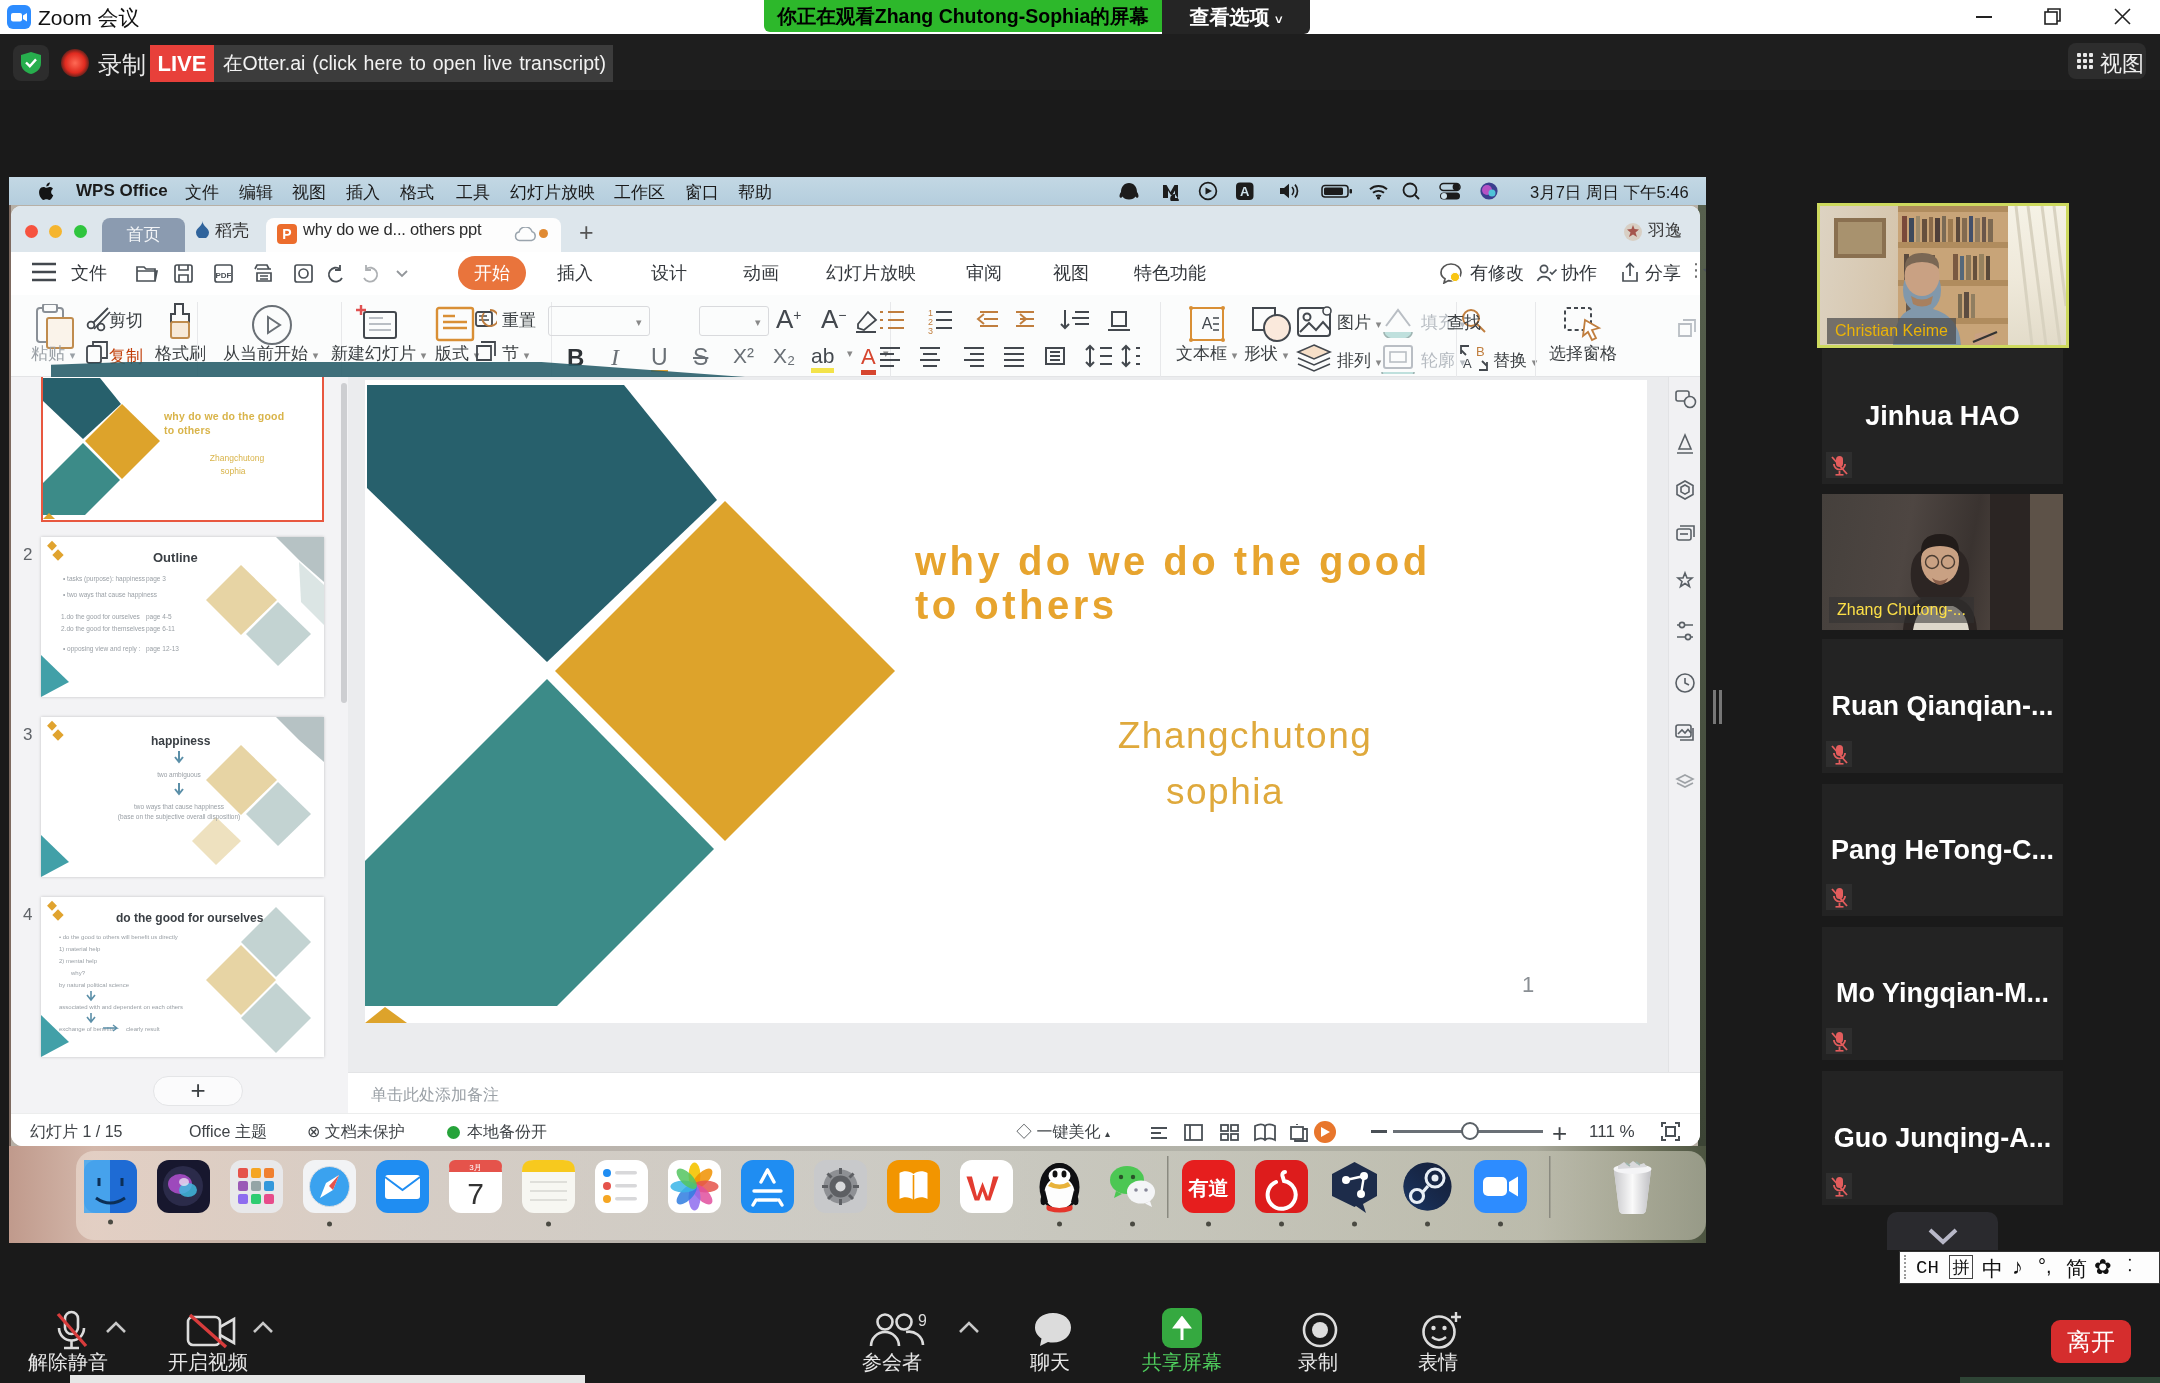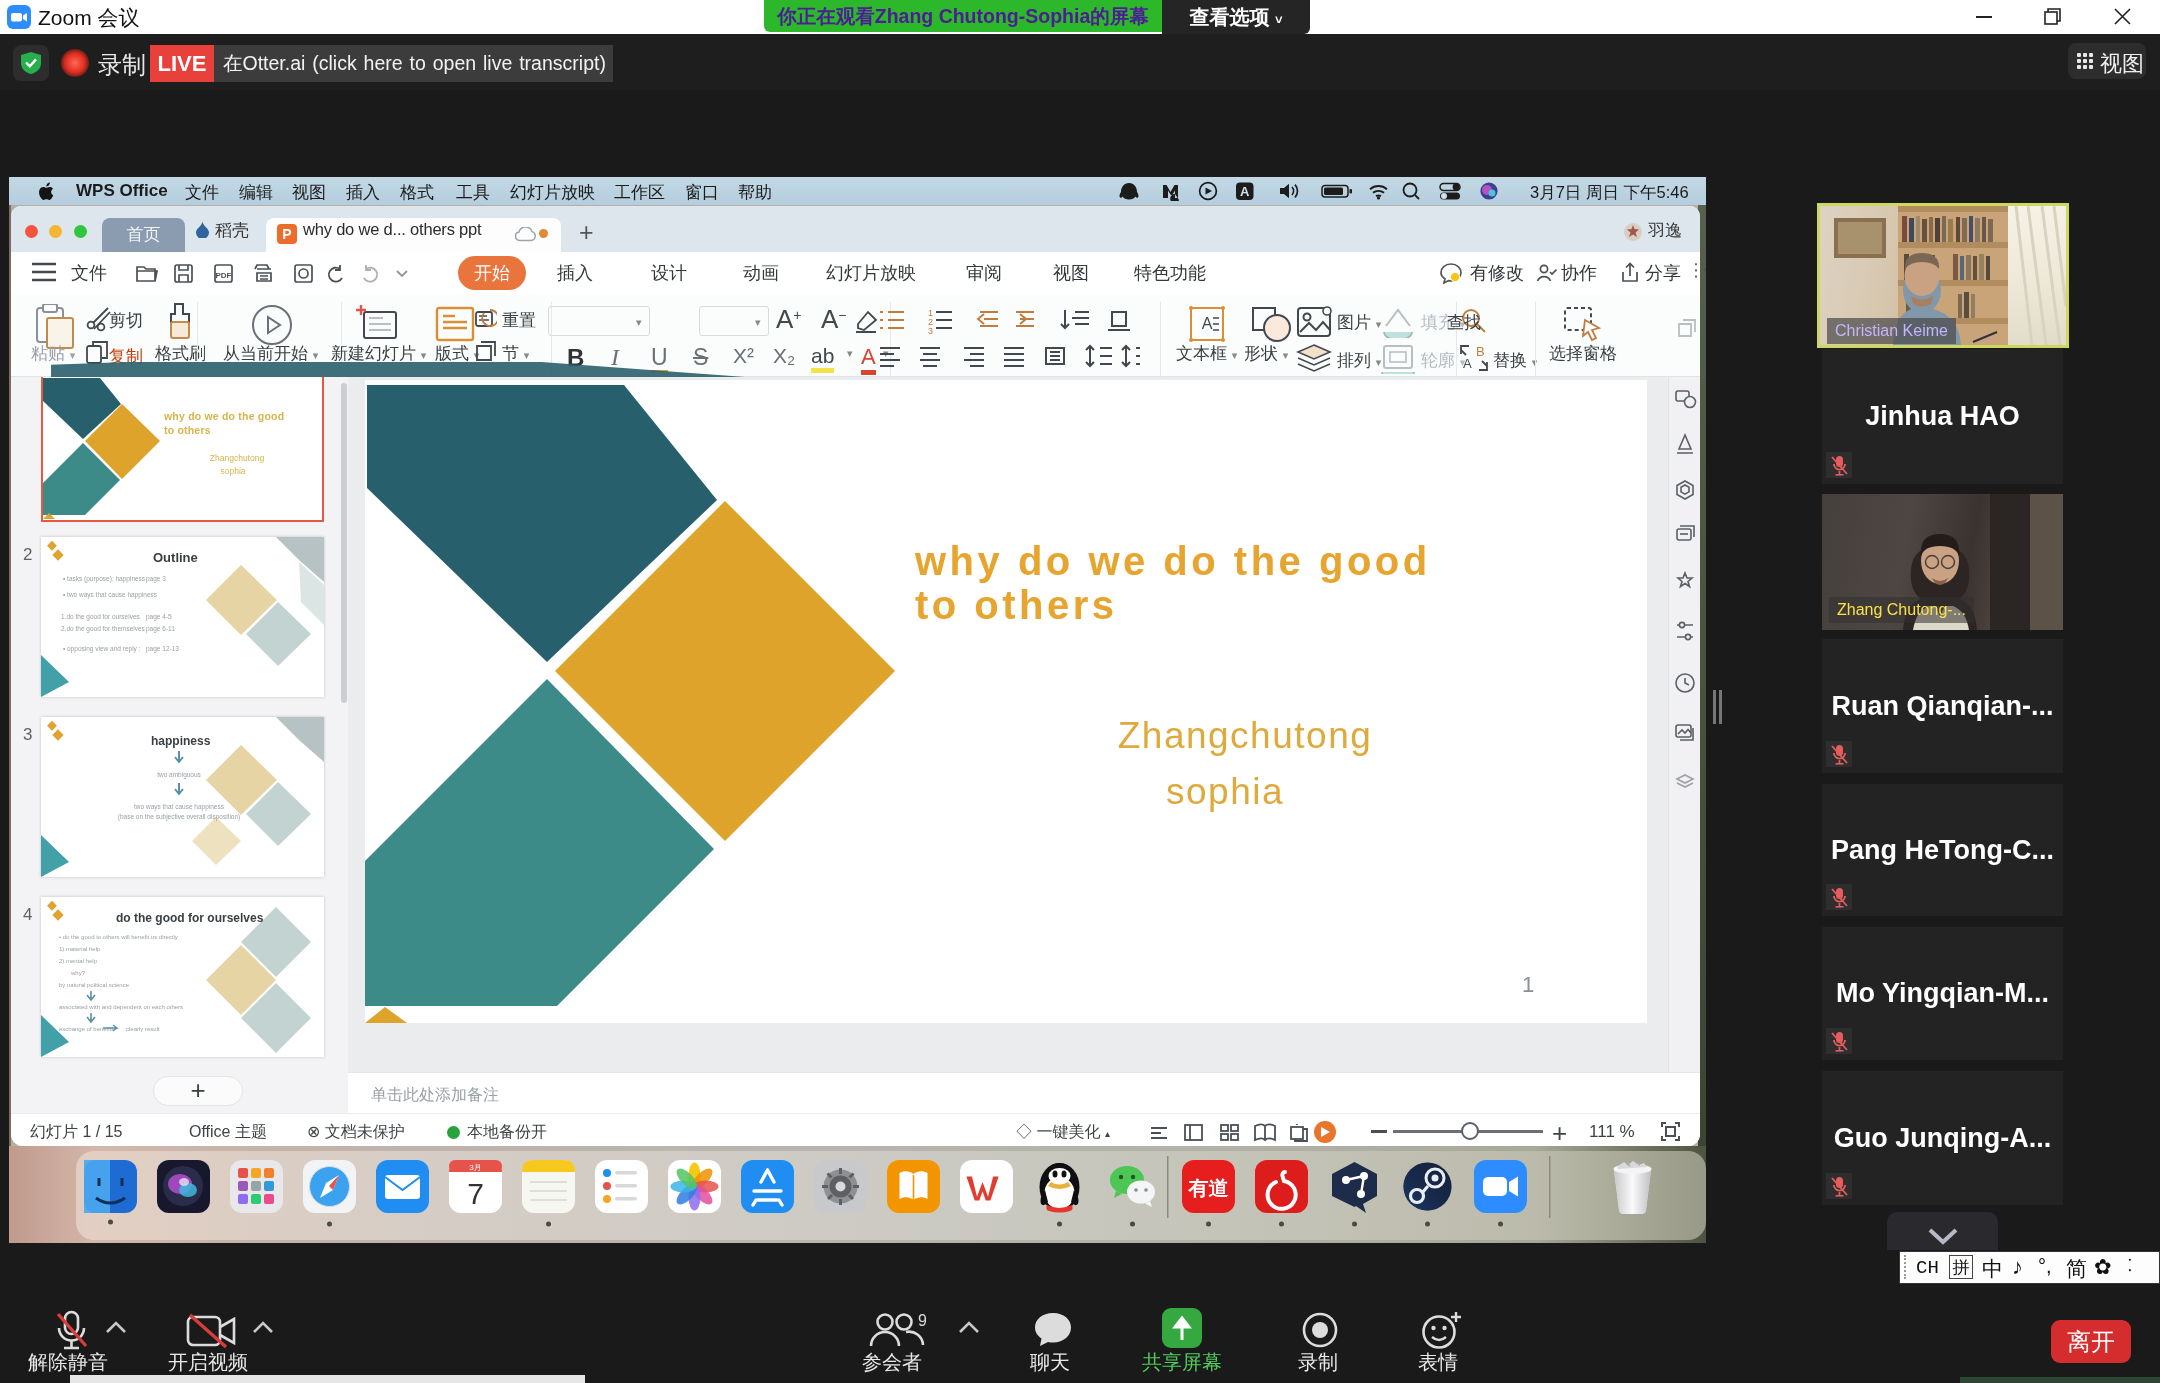--- a/index.html
+++ b/index.html
@@ -14,21 +14,21 @@
 
   <div class="abs" id="titlebar" style="left:0;top:0;width:2160px;height:34px;background:#ffffff;">
     <svg class="abs" style="left:7px;top:5px;" width="24" height="24" viewBox="0 0 24 24">
       <rect x="0" y="0" width="24" height="24" rx="6" fill="#2d8cff"></rect>
       <rect x="4" y="8" width="11" height="8.5" rx="2" fill="#fff"></rect>
       <path d="M16 10.5 L20 8 L20 16.5 L16 14 Z" fill="#fff"></path>
     </svg>
     <div class="abs" style="left:38px;top:4px;font-size:21px;color:#111;">Zoom 会议</div>
 
     <div class="abs" style="left:764px;top:0;width:398px;height:32px;background:#2db82b;border-radius:0 0 0 6px;
-       color:#4c1d95;font-weight:bold;font-size:19.5px;text-align:center;line-height:32px;white-space:nowrap;">你正在观看Zhang Chutong-Sophia的屏幕</div>
+       color:#000000;font-weight:bold;font-size:19.5px;text-align:center;line-height:32px;white-space:nowrap;">你正在观看Zhang Chutong-Sophia的屏幕</div>
     <div class="abs" style="left:1162px;top:0;width:148px;height:34px;background:#252525;border-radius:0 0 6px 0;
        color:#fff;font-weight:bold;font-size:20px;text-align:center;line-height:34px;">查看选项 <span style="font-size:13px;">˅</span></div>
 
     <div class="abs" style="left:1976px;top:16px;width:16px;height:2px;background:#222;"></div>
     <svg class="abs" style="left:2044px;top:8px;" width="17" height="17" viewBox="0 0 17 17">
       <rect x="1" y="4" width="12" height="12" fill="none" stroke="#222" stroke-width="1.6"></rect>
       <path d="M4 4 V1 H16 V13 H13" fill="none" stroke="#222" stroke-width="1.6"></path>
     </svg>
     <svg class="abs" style="left:2114px;top:8px;" width="17" height="17" viewBox="0 0 17 17">
       <path d="M1 1 L16 16 M16 1 L1 16" stroke="#222" stroke-width="1.6"></path>
@@ -803,21 +803,21 @@
     </svg>
 
     <svg class="abs" style="left:55px;top:30px;" width="130" height="109" viewBox="0 0 130 109">
       <path d="M18 109 q2 -30 18 -36 q-8 -7 -8 -19 q0 -20 19 -20 q19 0 19 20 q0 12 -8 19 q26 7 28 36 Z" fill="#8198ab"></path>
       <ellipse cx="47" cy="40" rx="17.5" ry="20" fill="#c9a183"></ellipse>
       <path d="M30 33 q-1 -16 17 -16 q18 0 17 16 q-5 -7 -17 -7 q-12 0 -17 7" fill="#7a6754"></path>
       <path d="M36 60 q11 7 22 0 l-2 8 q-9 5 -18 0 z" fill="#a8805f"></path>
       <path d="M100 98 q12 -4 20 3 l-3 8 h-18 z" fill="#c9a183"></path>
       <path d="M98 106 l24 -10" stroke="#333" stroke-width="2.2"></path>
     </svg>
-    <div class="abs" style="left:7px;top:112px;height:26px;background:rgba(75,75,75,0.72);color:#c4b5fd;font-size:16px;line-height:26px;padding:0 8px;">Christian Keime</div>
+    <div class="abs" style="left:7px;top:112px;height:26px;background:rgba(75,75,75,0.72);color:#eab308;font-size:16px;line-height:26px;padding:0 8px;">Christian Keime</div>
   </div>
 
   <div class="abs" style="left:1822px;top:349px;width:241px;height:135px;background:#232323;">
     <div class="abs" style="left:0;top:0;width:241px;height:135px;text-align:center;line-height:135px;color:#fff;font-size:27px;font-weight:bold;">Jinhua HAO</div>
     <div class="abs" style="left:4px;top:103px;width:26px;height:26px;background:#2e2e2e;"></div>
     <svg class="abs" style="left:8px;top:106px;" width="19" height="21" viewBox="0 0 19 21">
       <g fill="#e35d5d">
           <rect x="6" y="1" width="7" height="11" rx="3.5"></rect>
           <path d="M3 9 a6.5 6.5 0 0 0 13 0 h-1.8 a4.7 4.7 0 0 1 -9.4 0 Z"></path>
           <rect x="8.6" y="16" width="1.8" height="3"></rect>

